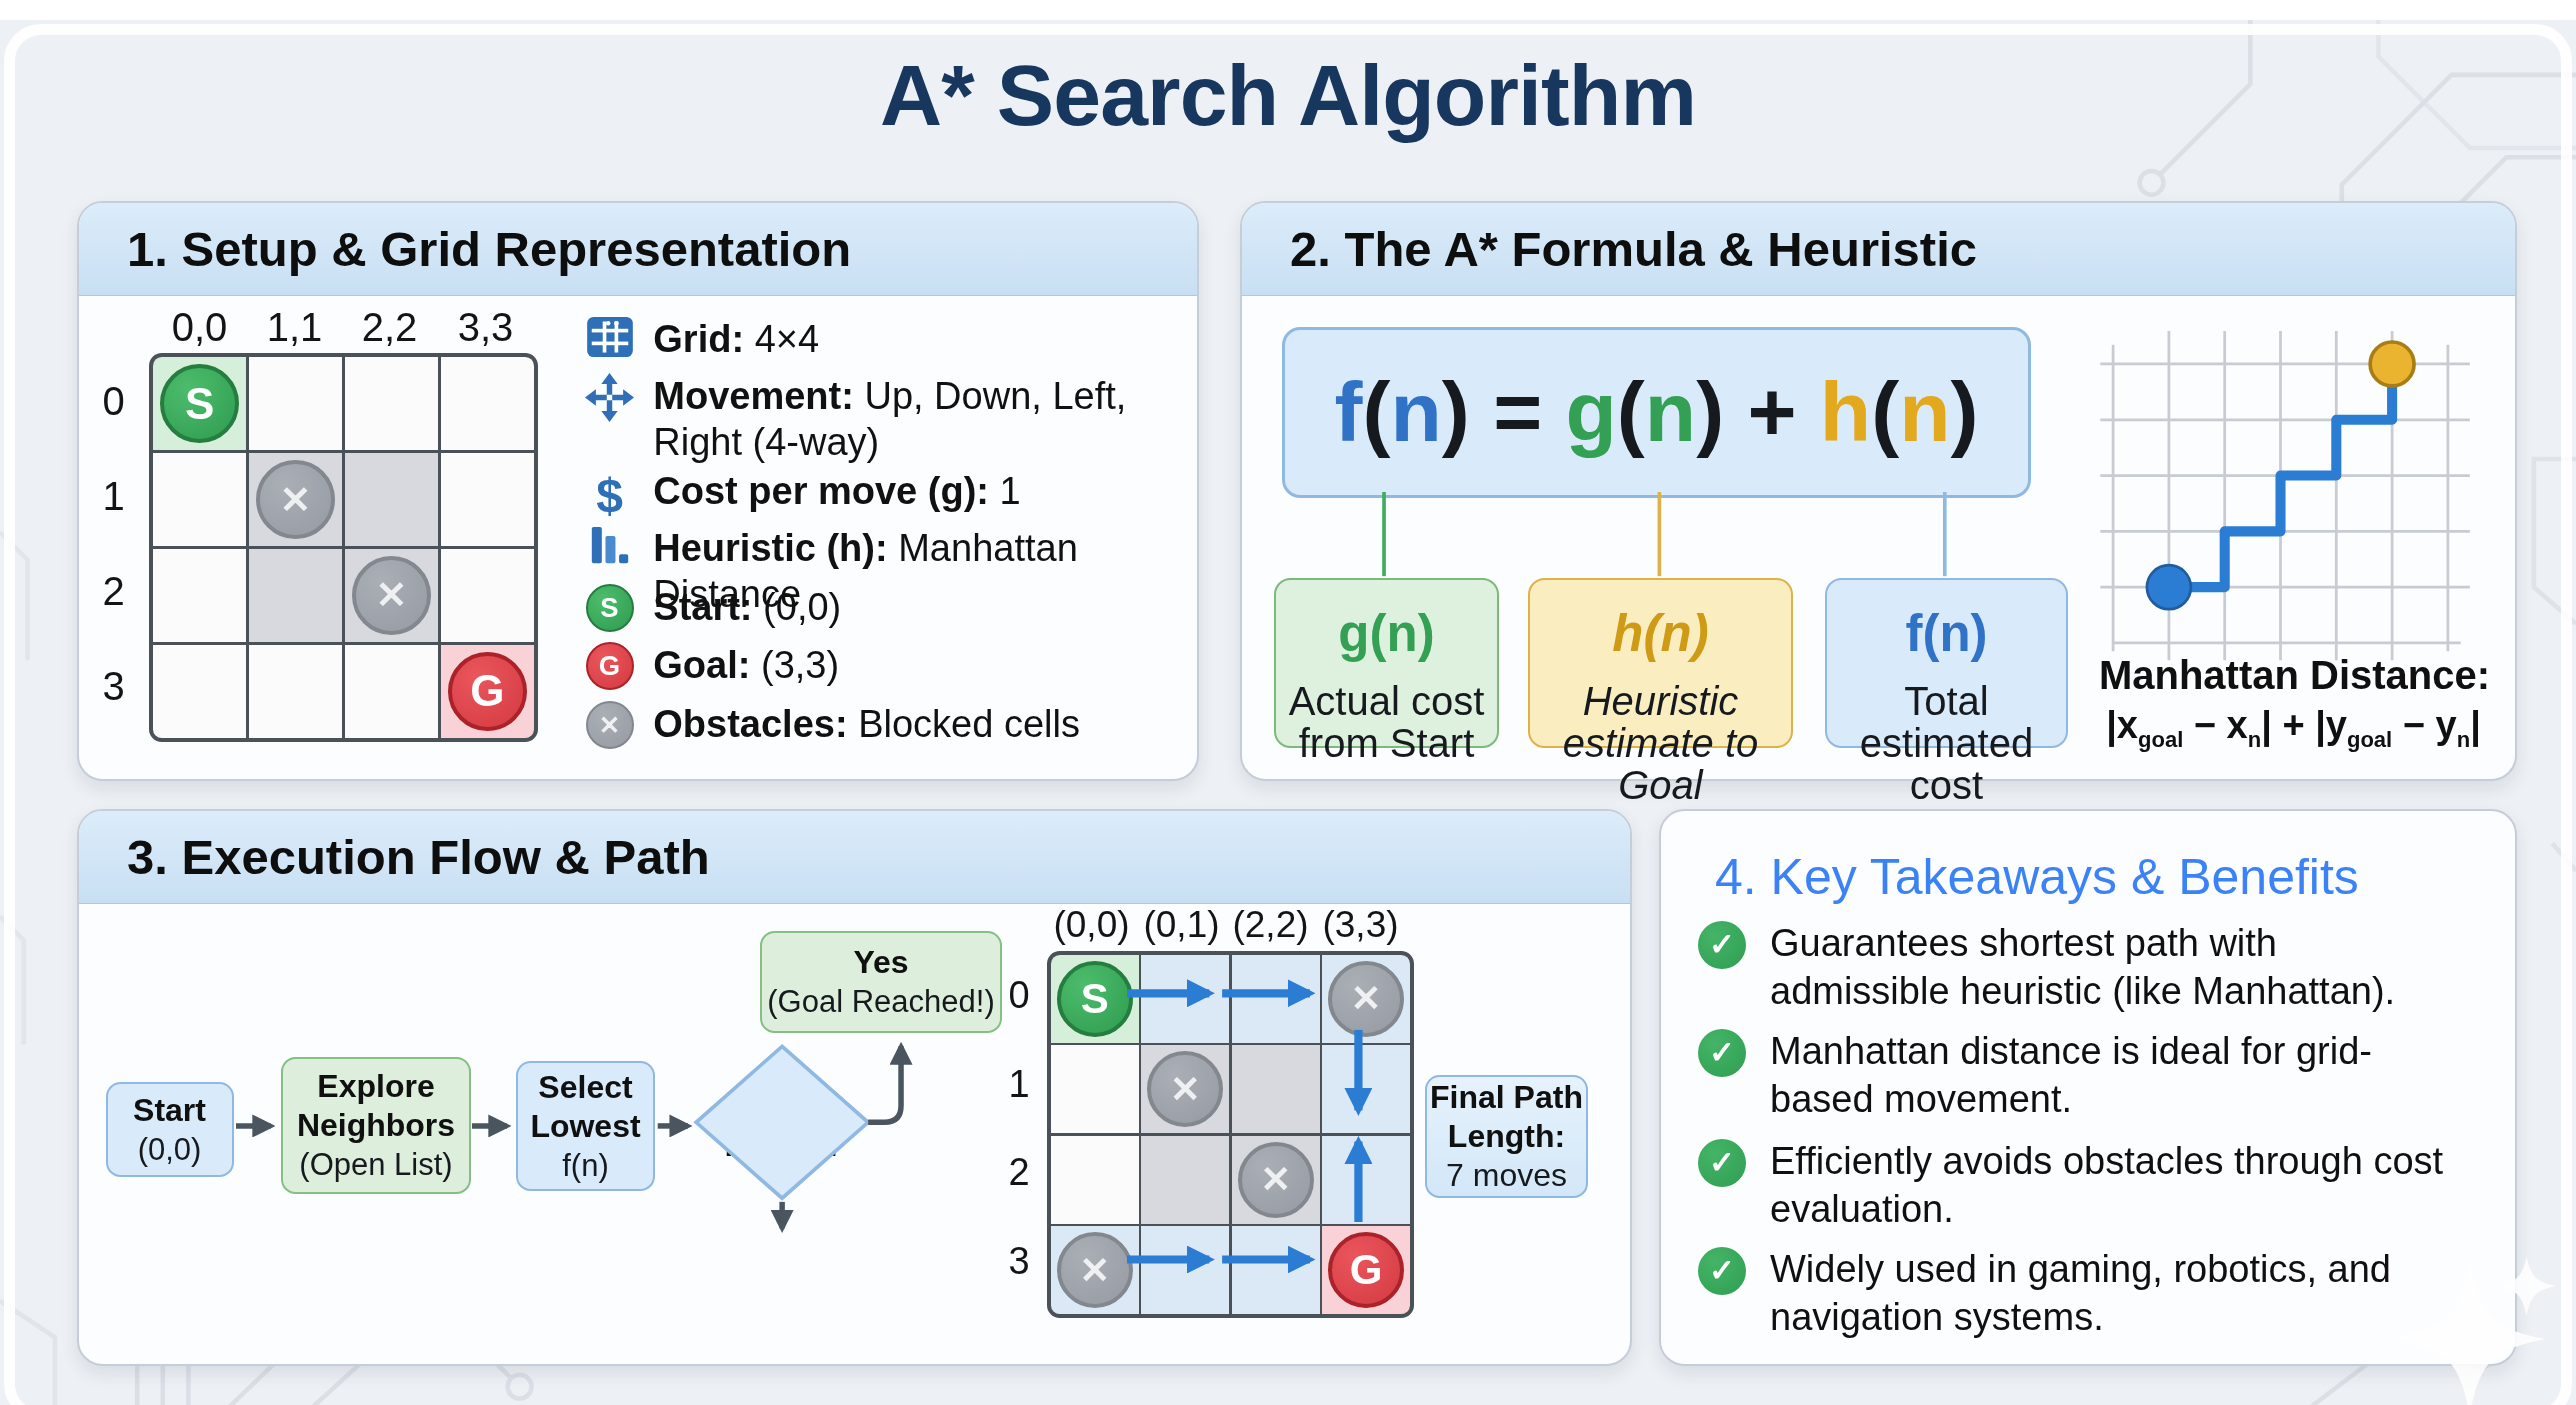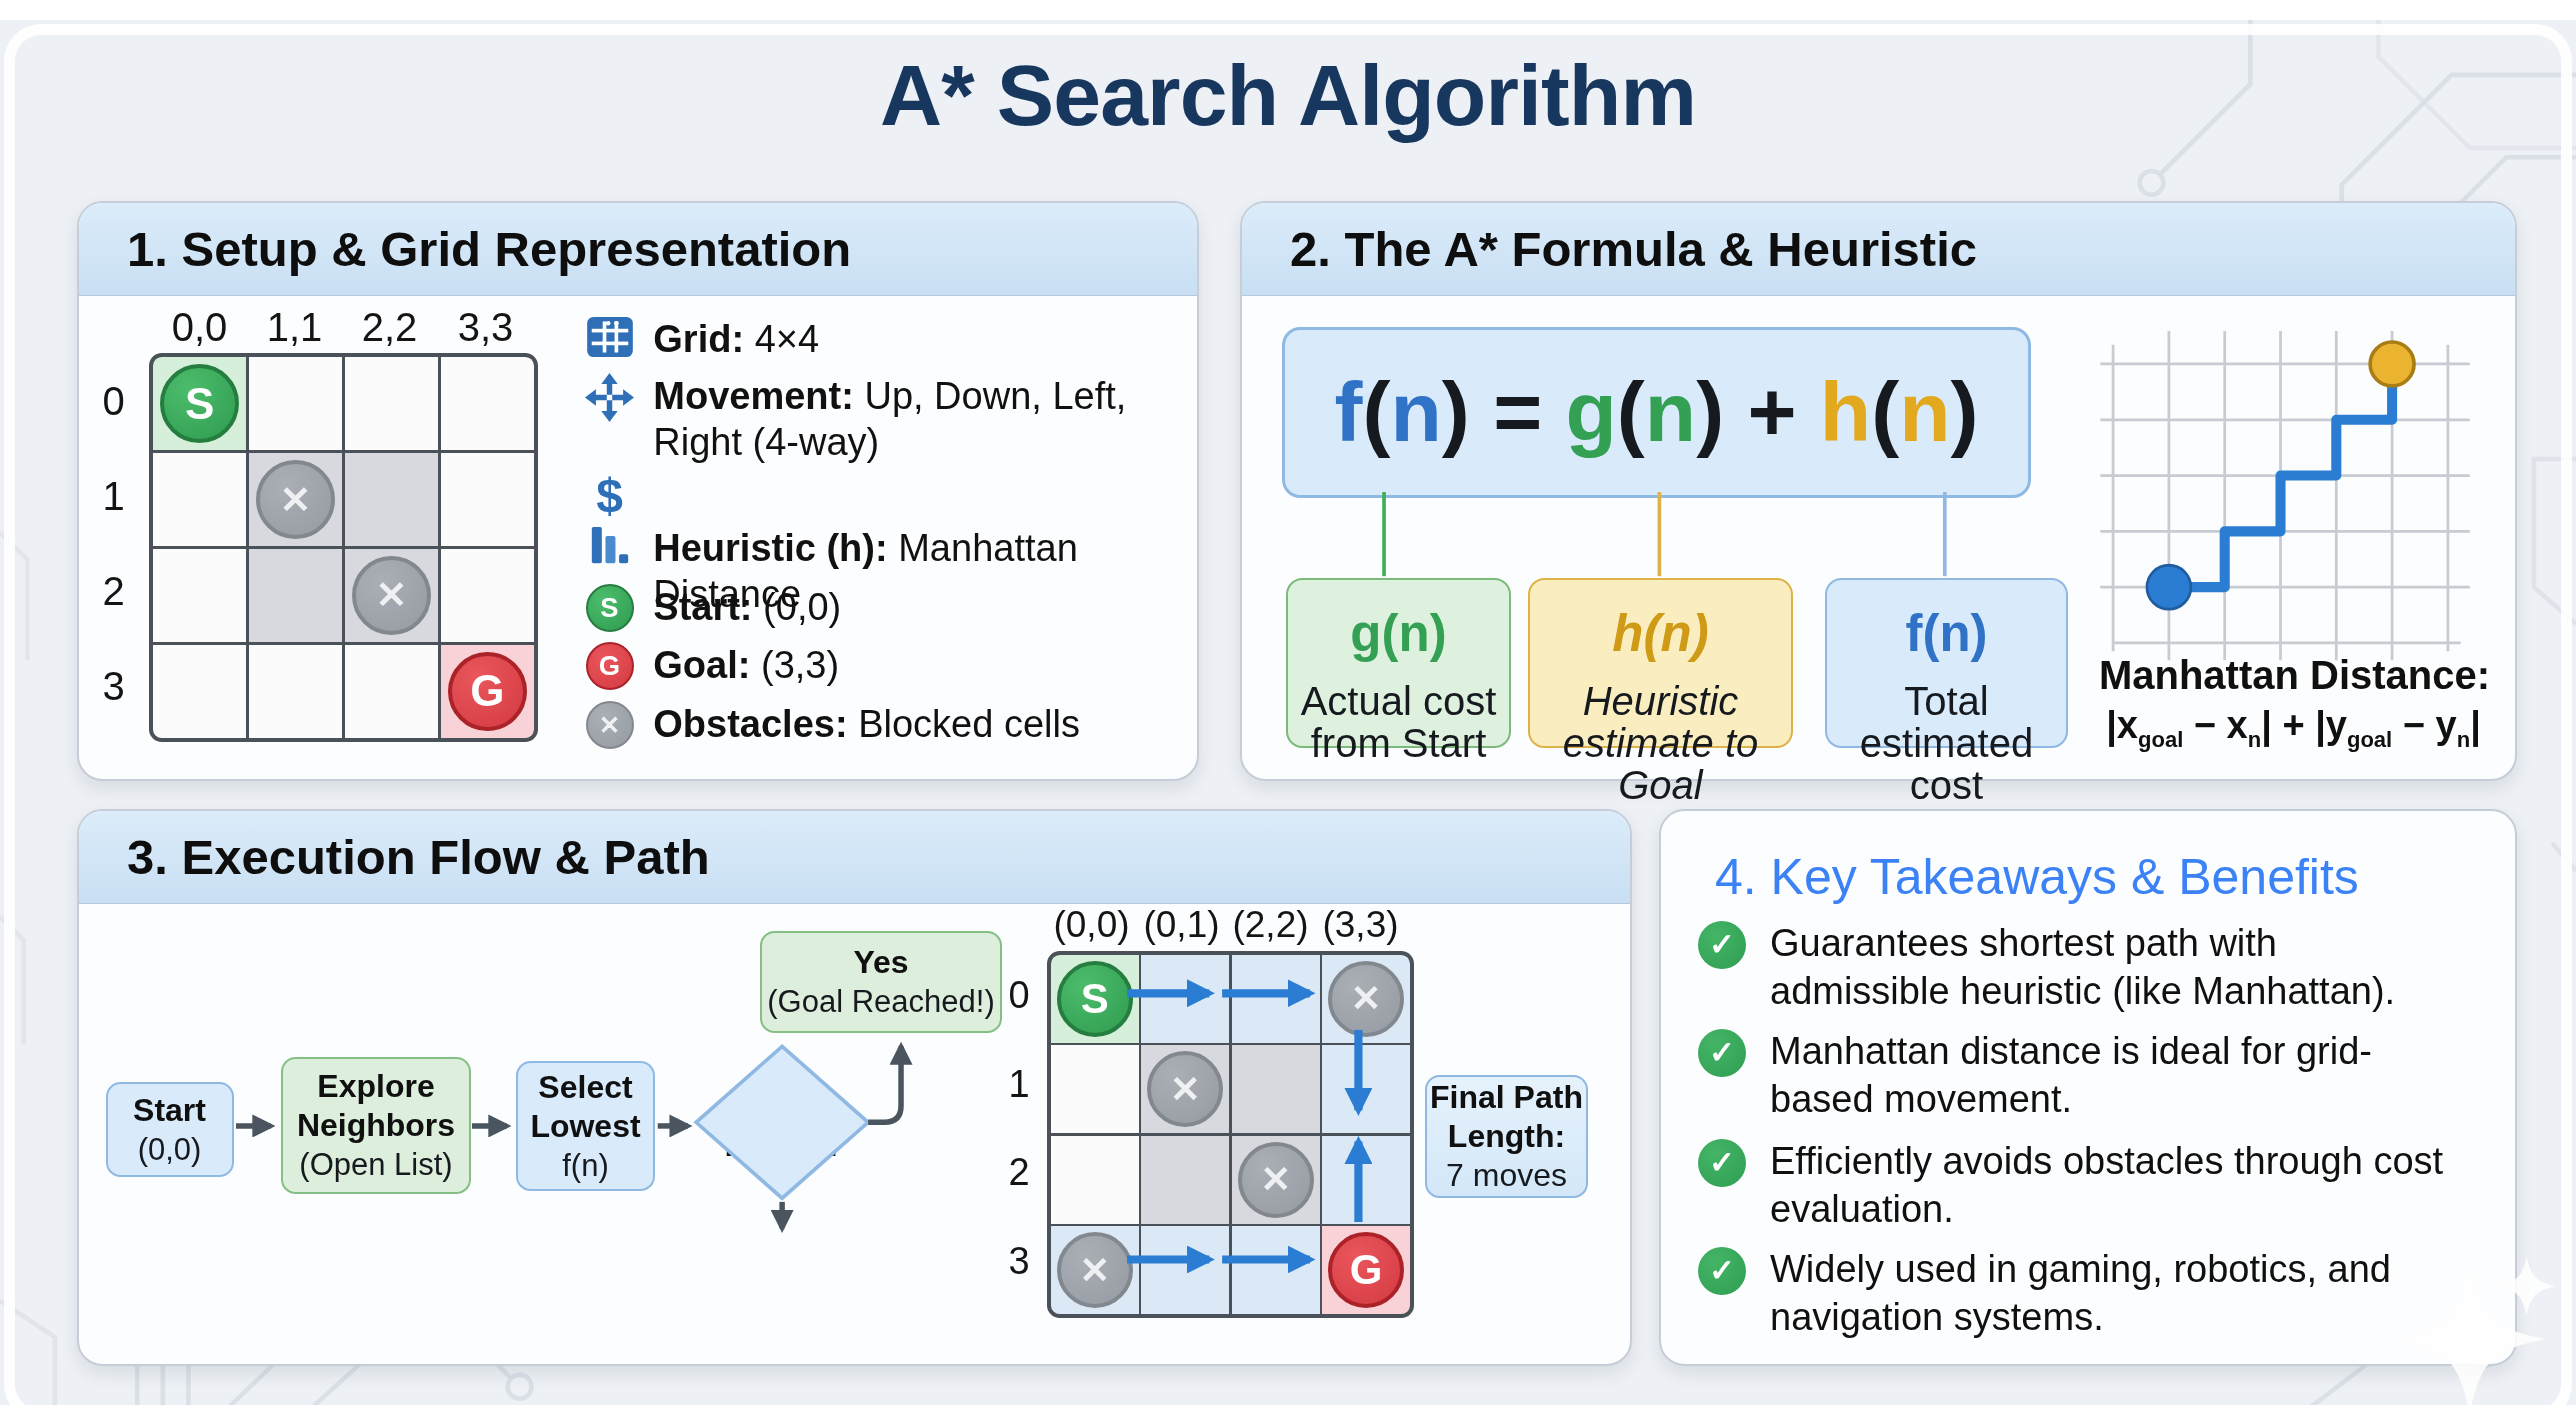--- a/index.html
+++ b/index.html
@@ -144,20 +144,21 @@
             <path d="M27 0 L36 12 L30 12 L30 24 L24 24 L24 12 L18 12 Z"></path>
             <path d="M27 54 L18 42 L24 42 L24 30 L30 30 L30 42 L36 42 Z"></path>
             <path d="M0 27 L12 18 L12 24 L24 24 L24 30 L12 30 L12 36 Z"></path>
             <path d="M54 27 L42 36 L42 30 L30 30 L30 24 L42 24 L42 18 Z"></path>
           </svg>
       </span>
       <span class="legend-tx"><b>Movement:</b><span> Up, Down, Left, Right (4-way)</span></span>
     </div>
     <div class="legend-row" style="left:505px;top:265px;">
       <span class="legend-ic" style="color:#2e6fb7;font-size:48px;font-weight:bold;">$</span>
+      <span class="legend-tx"><b>Cost per move (g):</b><span> 1</span></span>
     </div>
     <div class="legend-row" style="left:505px;top:322px;">
       <span class="legend-ic">
         <svg width="40" height="42" viewBox="0 0 44 46">
             <rect x="2" y="2" width="11" height="40" rx="2" fill="#2e6fb7"></rect>
             <rect x="17" y="12" width="11" height="30" rx="2" fill="#4a8bd0"></rect>
             <rect x="32" y="32" width="10" height="10" rx="2" fill="#2e6fb7"></rect>
           </svg>
       </span>
       <span class="legend-tx"><b>Heuristic (h):</b><span> Manhattan Distance</span></span>
@@ -195,21 +196,21 @@
         <span class="t-dark">(</span>
         <span class="t-green">n</span>
         <span class="t-dark">)</span>
         <span class="t-dark" style="white-space:pre;"> + </span>
         <span class="t-yellow">h</span>
         <span class="t-dark">(</span>
         <span class="t-yellow">n</span>
         <span class="t-dark">)</span>
     </div>
 
-    <div class="abox abox-g" style="left:44px;top:375px;width:225px;height:170px;">
+    <div class="abox abox-g" style="left:32px;top:375px;width:225px;height:170px;">
       <div class="abox-title t-green">g(n)</div>
       <div class="abox-line">Actual cost</div>
       <div class="abox-line">from Start</div>
     </div>
     <div class="abox abox-h" style="left:286px;top:375px;width:265px;height:170px;font-style:italic;">
       <div class="abox-title t-yellow" style="color:#cf9a15;">h(n)</div>
       <div class="abox-line">Heuristic</div>
       <div class="abox-line">estimate to Goal</div>
     </div>
     <div class="abox abox-f" style="left:583px;top:375px;width:243px;height:170px;">

